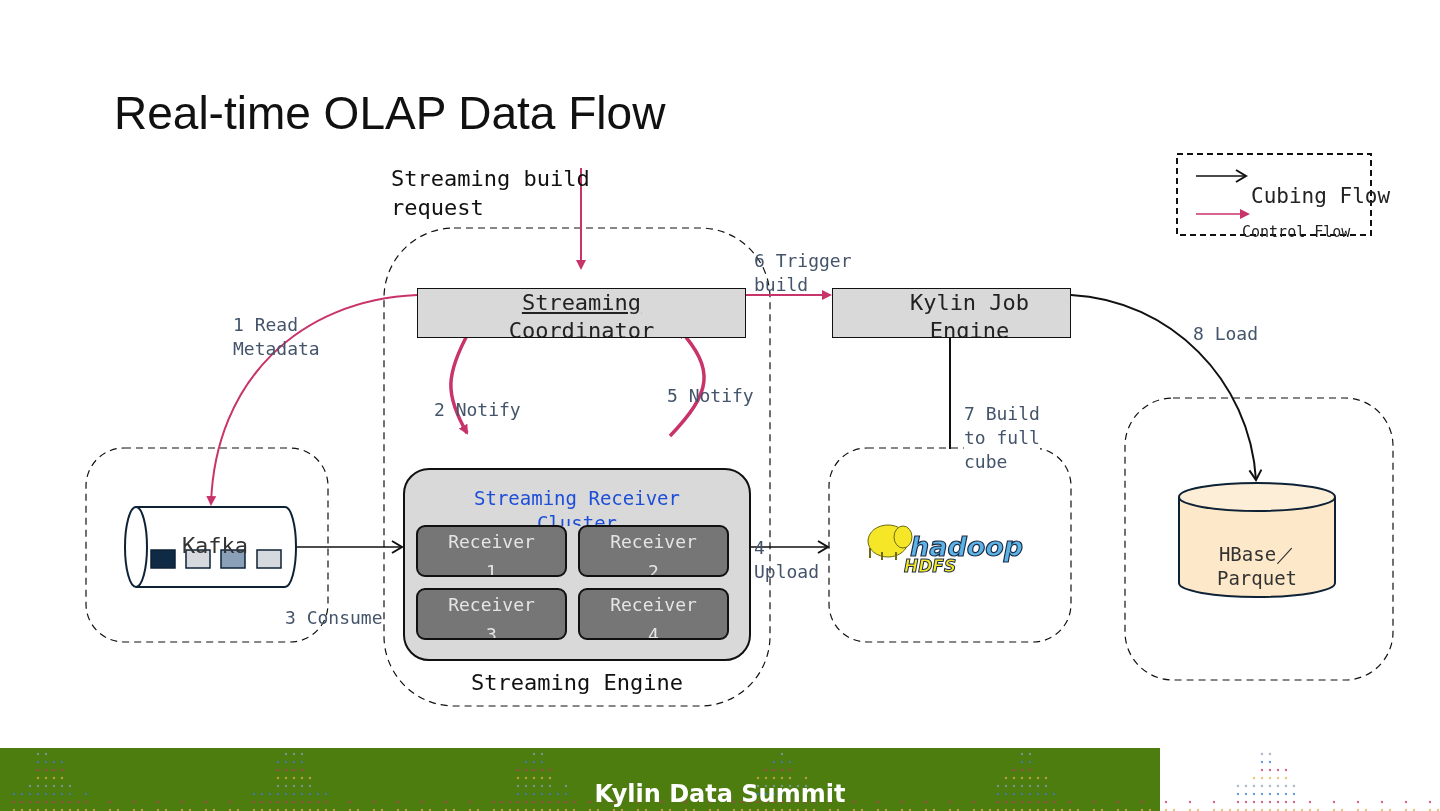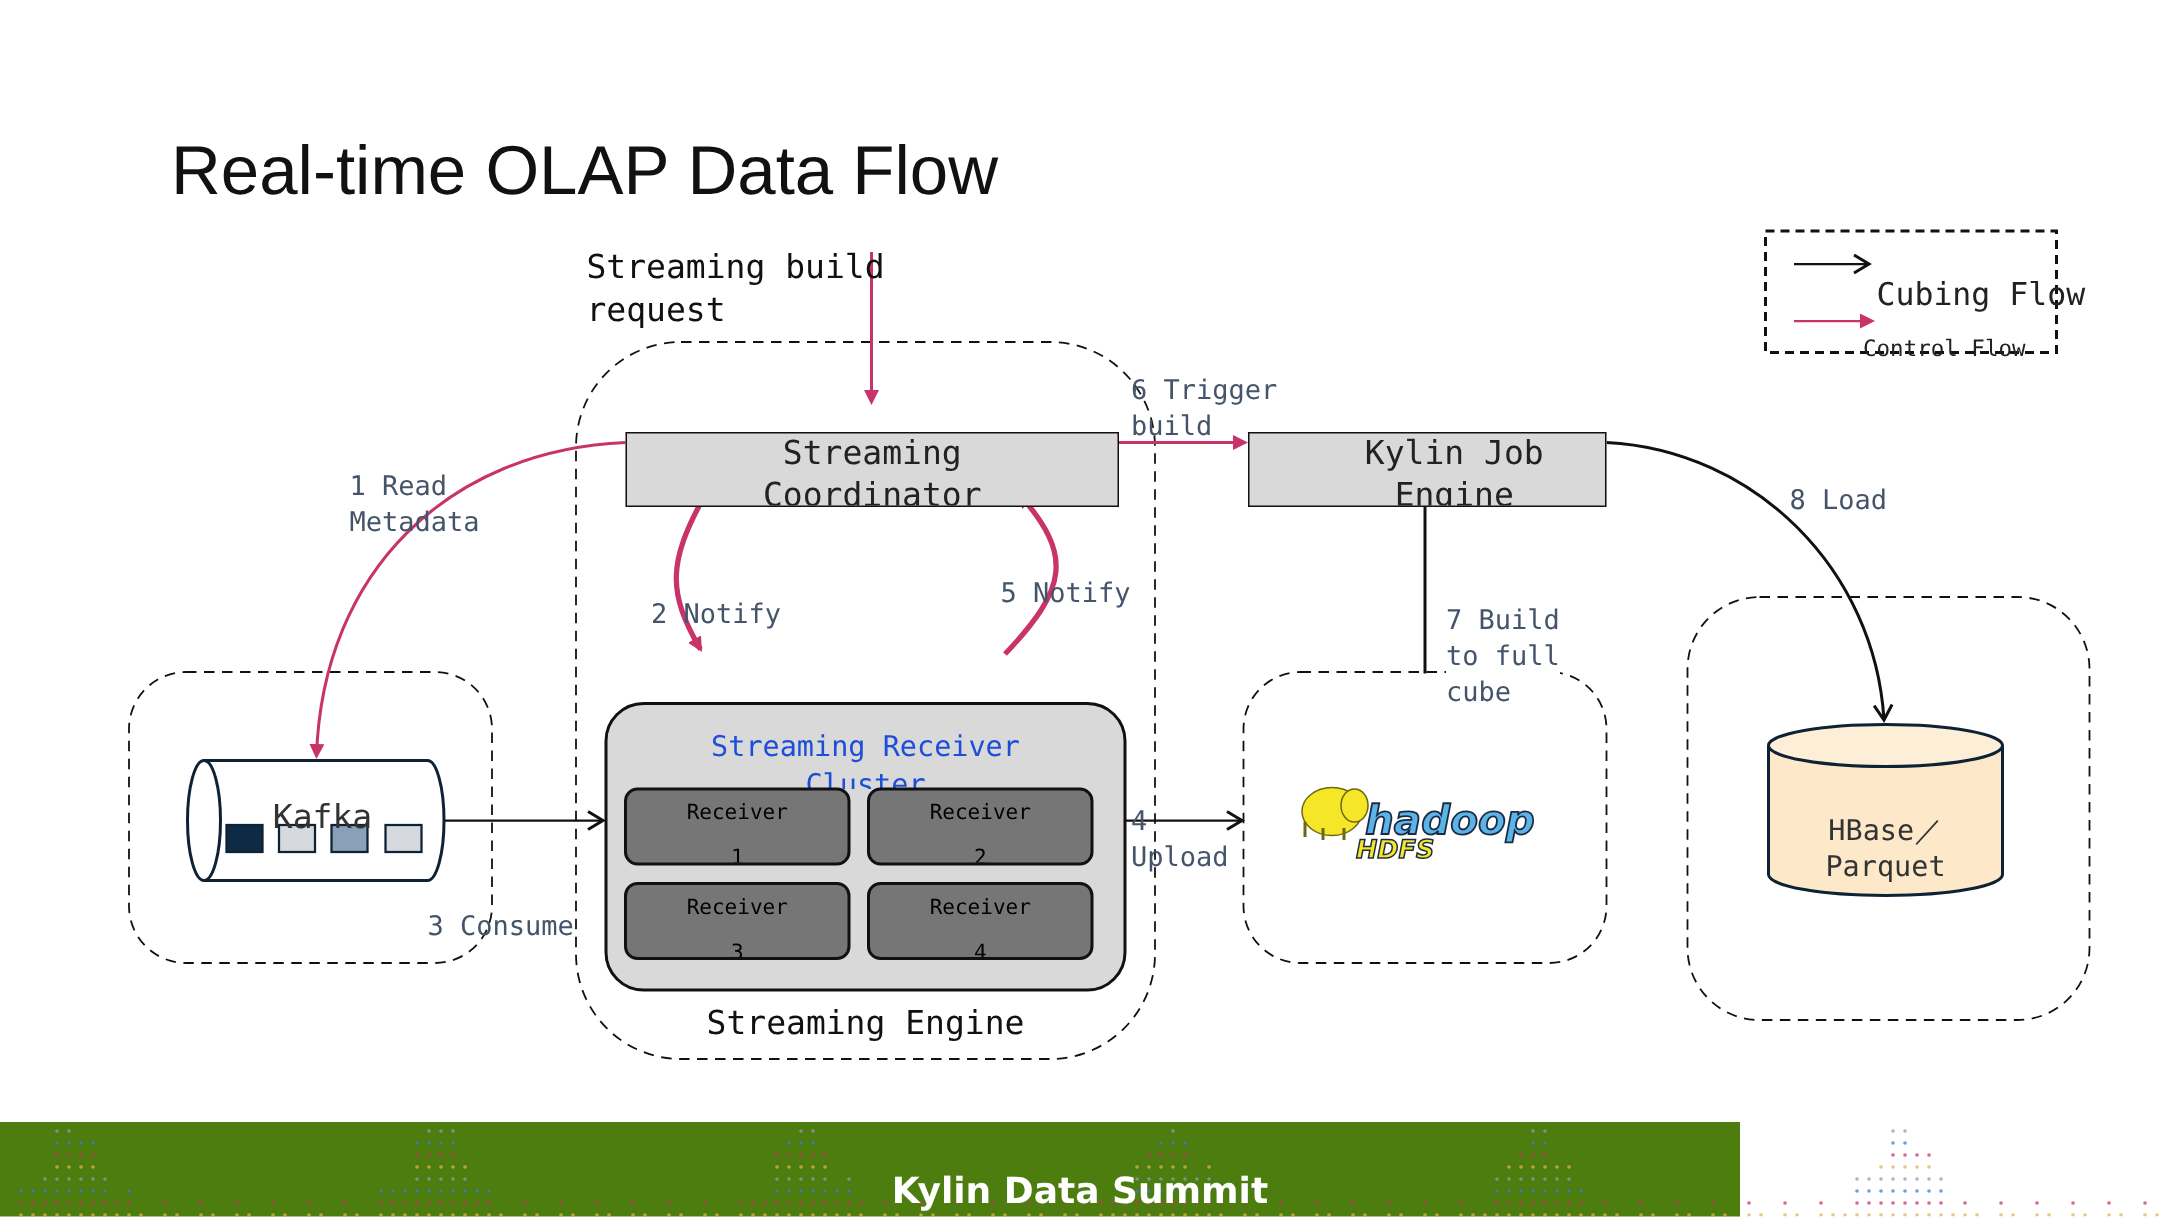--- a/index.html
+++ b/index.html
@@ -3,21 +3,21 @@
 <meta charset="utf-8">
 <style>
   html,body{margin:0;padding:0;background:#ffffff;}
   body{width:1440px;height:811px;position:relative;overflow:hidden;font-family:"DejaVu Sans Mono",monospace;}
   .abs{position:absolute;margin-top:18px;}
   .title{left:114px;top:68px;font-family:"Liberation Sans",sans-serif;font-size:46px;color:#111;white-space:nowrap;}
   .mono{font-family:"DejaVu Sans Mono",monospace;}
   .lbl{color:#44546a;font-size:18px;line-height:24px;white-space:pre;}
   .blk{color:#111;}
   .box{background:#d9d9d9;border:1px solid #111;box-sizing:border-box;text-align:center;font-size:22px;line-height:28px;color:#222;overflow:hidden;}
-  .recv{background:#767676;border:2px solid #111;border-radius:9px;box-sizing:border-box;color:#000000;text-align:center;font-size:14px;line-height:30px;overflow:hidden;}
+  .recv{background:#767676;border:2px solid #111;border-radius:9px;box-sizing:border-box;color:#e5e5e5;text-align:center;font-size:18px;line-height:30px;overflow:hidden;}
   .cluster{background:#d9d9d9;border:2px solid #111;border-radius:26px;box-sizing:border-box;}
   .footer{left:0;top:730px;width:1160px;height:81px;background:#4d7c0f;}
   svg.lay{position:absolute;left:0;top:0;}
 </style>
 </head>
 <body>
 
 <div class="abs title">Real-time OLAP Data Flow</div>
 
 <svg class="lay" width="1440" height="811">
@@ -72,21 +72,21 @@
     <text x="904" y="572" font-family="DejaVu Sans" font-weight="bold" font-style="italic" font-size="17" fill="#f5e627" stroke="#1a2a44" stroke-width="1">HDFS</text>
   </g>
 </svg>
 
 <div class="abs mono" style="left:1251px;top:166px;font-size:21px;color:#222;">Cubing Flow</div>
 <div class="abs mono" style="left:1242px;top:205px;font-size:15px;color:#222;">Control Flow</div>
 
 <div class="abs mono blk" style="left:391px;top:146px;font-size:22px;line-height:29px;white-space:pre;">Streaming build
 request</div>
 
-<div class="abs box mono" style="left:417px;top:270px;width:329px;height:50px;white-space:pre;">Streaming
+<div class="abs box mono" style="left:417px;top:270px;width:329px;height:50px;white-space:pre;text-decoration:underline;">Streaming
 Coordinator</div>
 
 <div class="abs box mono" style="left:832px;top:270px;width:239px;height:50px;white-space:pre;padding-left:36px;">Kylin Job
 Engine</div>
 
 <div class="abs cluster" style="left:403px;top:450px;width:348px;height:193px;"></div>
 <div class="abs mono" style="left:403px;top:468px;width:348px;height:40px;overflow:hidden;text-align:center;font-size:19px;line-height:25px;color:#1d4ed8;white-space:pre;">Streaming Receiver
 Cluster</div>
 <div class="abs recv mono" style="left:416px;top:507px;width:151px;height:52px;white-space:pre;">Receiver
 1</div>

